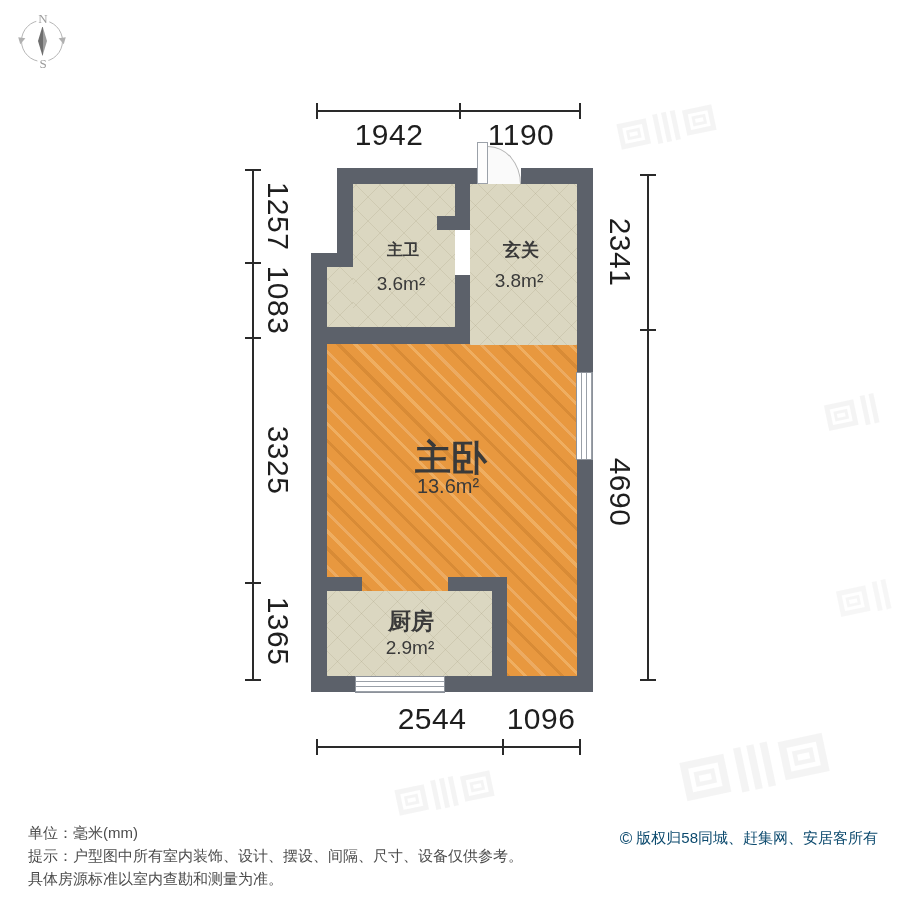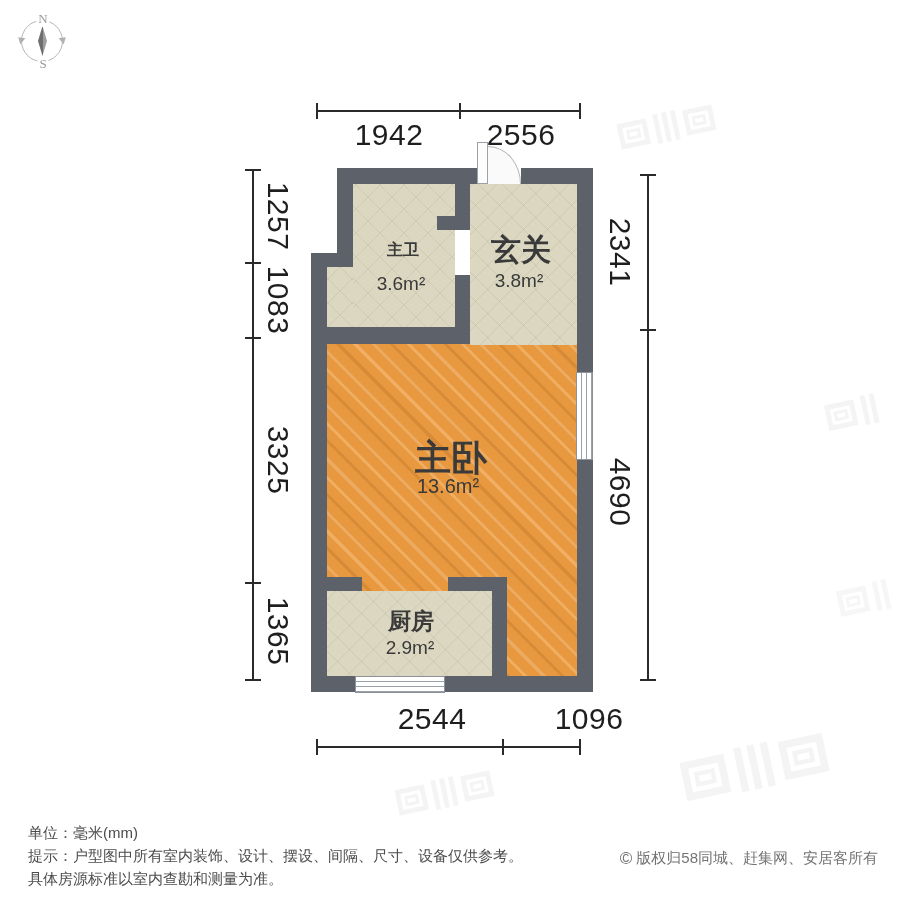--- a/index.html
+++ b/index.html
@@ -47,21 +47,21 @@
   .room-area{position:absolute;transform:translate(-50%,-50%);color:#3a3a3a;white-space:nowrap;}
 
   
   .dim-line,.dim-tick{position:absolute;background:#2a2a2a;}
   .dim-label{position:absolute;color:#1e1e1e;font-size:30px;white-space:nowrap;
     transform:translate(-50%,-50%);letter-spacing:.5px;}
   .dim-label.rot{transform:translate(-50%,-50%) rotate(90deg);}
 
   
   .foot{position:absolute;font-size:15px;color:#4c4c4c;white-space:nowrap;}
-  .copyright{position:absolute;right:22px;top:849px;font-size:15px;color:#737373;white-space:nowrap;}
+  .copyright{position:absolute;right:22px;top:829px;font-size:15px;color:#0c4a6e;white-space:nowrap;}
   .copyright .csym{font-size:17px;vertical-align:-1px;margin-right:4px;}
 </style>
 </head>
 <body>
 
 <div class="stage">
 
   <div class="wm" style="left:618px;top:112px;transform:rotate(-12deg);">
       <div class="wm-sq"></div>
       <div class="wm-bars">
@@ -151,40 +151,40 @@
 
   <div class="win-v" style="left:576px;top:372px;width:17px;height:88px;"></div>
   <div class="win-h" style="left:355px;top:676px;width:90px;height:17px;"></div>
 
   <div class="door-gap" style="left:477px;top:168px;width:44px;height:16px;"></div>
   <div class="door-arc" style="left:488px;top:146px;width:33px;height:38px;"></div>
   <div class="door-leaf" style="left:477px;top:142px;width:11px;height:42px;"></div>
 
   <span class="room-name" style="left:403px;top:250px;font-size:16px;">主卫</span>
   <span class="room-area" style="left:401px;top:284px;font-size:19px;">3.6m²</span>
-  <span class="room-name" style="left:521px;top:250px;font-size:30px;">玄关</span>
+  <span class="room-name" style="left:521px;top:250px;font-size:18px;">玄关</span>
   <span class="room-area" style="left:519px;top:281px;font-size:19px;text-align:center;">3.8m²</span>
   <span class="room-name" style="left:451px;top:458px;font-size:36px;">主卧</span>
   <span class="room-area" style="left:448px;top:486px;font-size:20px;">13.6m²</span>
   <span class="room-name" style="left:411px;top:621px;font-size:23px;">厨房</span>
   <span class="room-area" style="left:410px;top:648px;font-size:19px;">2.9m²</span>
 
   <div class="dim-line" style="left:317px;top:110px;width:263px;height:2px;"></div>
   <div class="dim-tick" style="left:316px;top:103px;width:2px;height:16px;"></div>
   <div class="dim-tick" style="left:459px;top:103px;width:2px;height:16px;"></div>
   <div class="dim-tick" style="left:579px;top:103px;width:2px;height:16px;"></div>
   <span class="dim-label" style="left:389px;top:135px;">1942</span>
-  <span class="dim-label" style="left:521px;top:135px;">2556</span>
+  <span class="dim-label" style="left:521px;top:135px;">1190</span>
 
   <div class="dim-line" style="left:317px;top:746px;width:263px;height:2px;"></div>
   <div class="dim-tick" style="left:316px;top:739px;width:2px;height:16px;"></div>
   <div class="dim-tick" style="left:502px;top:739px;width:2px;height:16px;"></div>
   <div class="dim-tick" style="left:579px;top:739px;width:2px;height:16px;"></div>
   <span class="dim-label" style="left:432px;top:719px;">2544</span>
-  <span class="dim-label" style="left:541px;top:719px;margin-left:48px;">1096</span>
+  <span class="dim-label" style="left:541px;top:719px;">1096</span>
 
   <div class="dim-line" style="left:252px;top:170px;width:2px;height:510px;"></div>
   <div class="dim-tick" style="left:245px;top:169px;width:16px;height:2px;"></div>
   <div class="dim-tick" style="left:245px;top:262px;width:16px;height:2px;"></div>
   <div class="dim-tick" style="left:245px;top:337px;width:16px;height:2px;"></div>
   <div class="dim-tick" style="left:245px;top:582px;width:16px;height:2px;"></div>
   <div class="dim-tick" style="left:245px;top:679px;width:16px;height:2px;"></div>
   <span class="dim-label rot" style="left:278px;top:216px;">1257</span>
   <span class="dim-label rot" style="left:278px;top:300px;">1083</span>
   <span class="dim-label rot" style="left:278px;top:460px;">3325</span>

